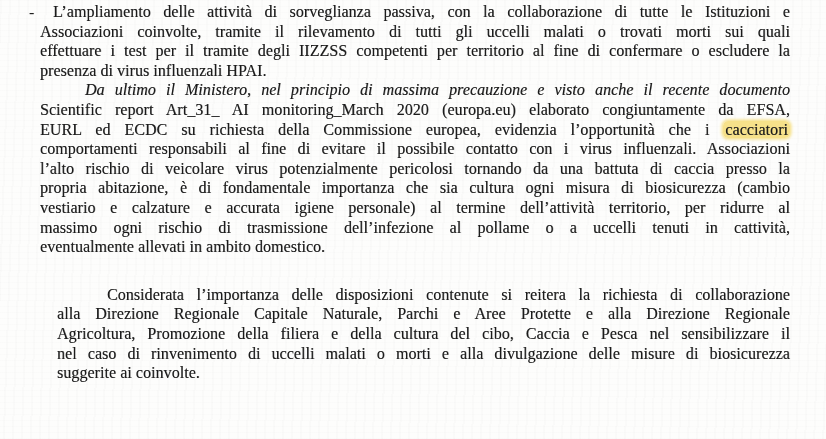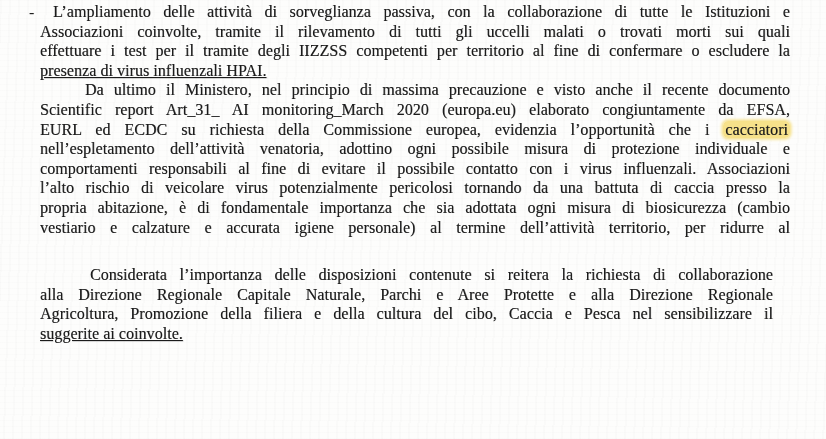--- a/index.html
+++ b/index.html
@@ -25,34 +25,35 @@
   }
   .text-block {
     position: absolute;
     left: 40px;
     top: 2px;
     width: 750px;
   }
   .para { margin: 0; padding: 0; }
   .para3 {
     margin-top: 28px;
+    margin-left: 17px;
     width: 733px;
   }
   .line {
     font-size: 16px;
     line-height: 19.6px;
     letter-spacing: 0.05px;
     text-align: justify;
     text-align-last: justify;
     text-shadow: 0.4px 0.4px 0.5px rgba(30,30,30,0.45);
     white-space: normal;
   }
-  .line.last { text-align-last: left; text-decoration: underline; }
+  .line.last { text-align-last: left; }
   .p1-first { padding-left: 13px; }
-  .p2-first { padding-left: 45px; }
+  .p2-first { padding-left: 45px; font-style: italic; }
   .p3-first { padding-left: 50px; }
   .hl {
     background: #f6e18a;
     border-radius: 5px;
     box-shadow: 0 0 3px 1.5px #f6e18a;
     padding: 0 2px;
   }
 </style>
 </head>
 <body>
@@ -67,28 +68,30 @@
       <div class="line p1-first">L’ampliamento delle attività di sorveglianza passiva, con la collaborazione di tutte le Istituzioni e</div>
       <div class="line">Associazioni coinvolte, tramite il rilevamento di tutti gli uccelli malati o trovati morti sui quali</div>
       <div class="line">effettuare i test per il tramite degli IIZZSS competenti per territorio al fine di confermare o escludere la</div>
       <div class="line last">presenza di virus influenzali HPAI.</div>
     </div>
 
     <div class="para">
       <div class="line p2-first">Da ultimo il Ministero, nel principio di massima precauzione e visto anche il recente documento</div>
       <div class="line">Scientific report Art_31_ AI monitoring_March 2020 (europa.eu) elaborato congiuntamente da EFSA,</div>
       <div class="line"><span>EURL ed ECDC su richiesta della Commissione europea, evidenzia l’opportunità che i </span><span class="hl">cacciatori</span></div>
-      <div class="line">nell’espletamento dell’attività venatoria, adottino ogni possibile misura di protezione individuale e</div>
       <div class="line">comportamenti responsabili al fine di evitare il possibile contatto con i virus influenzali. Associazioni</div>
       <div class="line">l’alto rischio di veicolare virus potenzialmente pericolosi tornando da una battuta di caccia presso la</div>
-      <div class="line">propria abitazione, è di fondamentale importanza che sia adottata ogni misura di biosicurezza (cambio</div>
+      <div class="line">propria abitazione, è di fondamentale importanza che sia cultura ogni misura di biosicurezza (cambio</div>
       <div class="line">vestiario e calzature e accurata igiene personale) al termine dell’attività territorio, per ridurre al</div>
+      <div class="line">massimo ogni rischio di trasmissione dell’infezione al pollame o a uccelli tenuti in cattività,</div>
+      <div class="line last">eventualmente allevati in ambito domestico.</div>
     </div>
 
     <div class="para para3">
       <div class="line p3-first">Considerata l’importanza delle disposizioni contenute si reitera la richiesta di collaborazione</div>
       <div class="line">alla Direzione Regionale Capitale Naturale, Parchi e Aree Protette e alla Direzione Regionale</div>
       <div class="line">Agricoltura, Promozione della filiera e della cultura del cibo, Caccia e Pesca nel sensibilizzare il</div>
+      <div class="line">nel caso di rinvenimento di uccelli malati o morti e alla divulgazione delle misure di biosicurezza</div>
       <div class="line last">suggerite ai coinvolte.</div>
     </div>
 
   </div>
 </div>
 
 </body></html>

